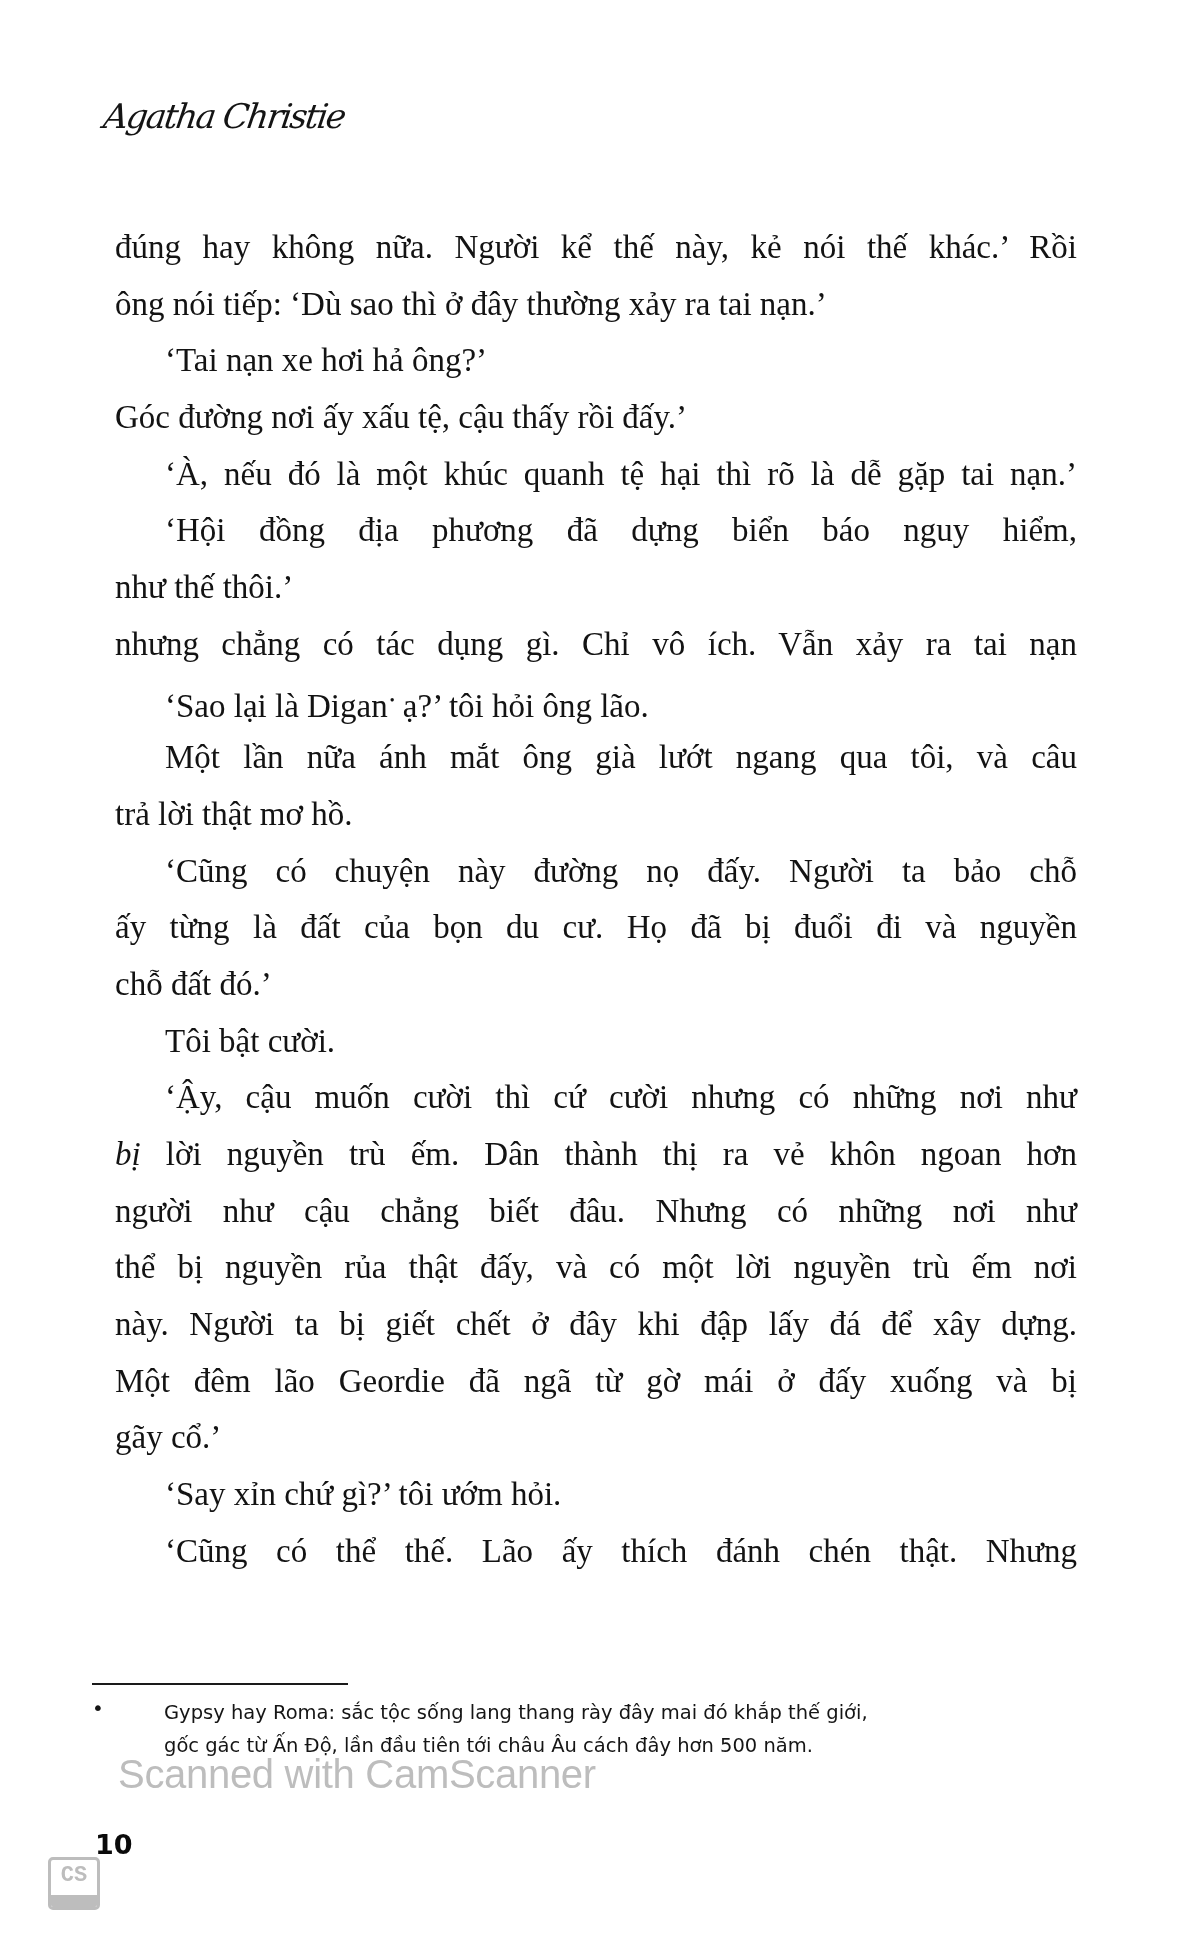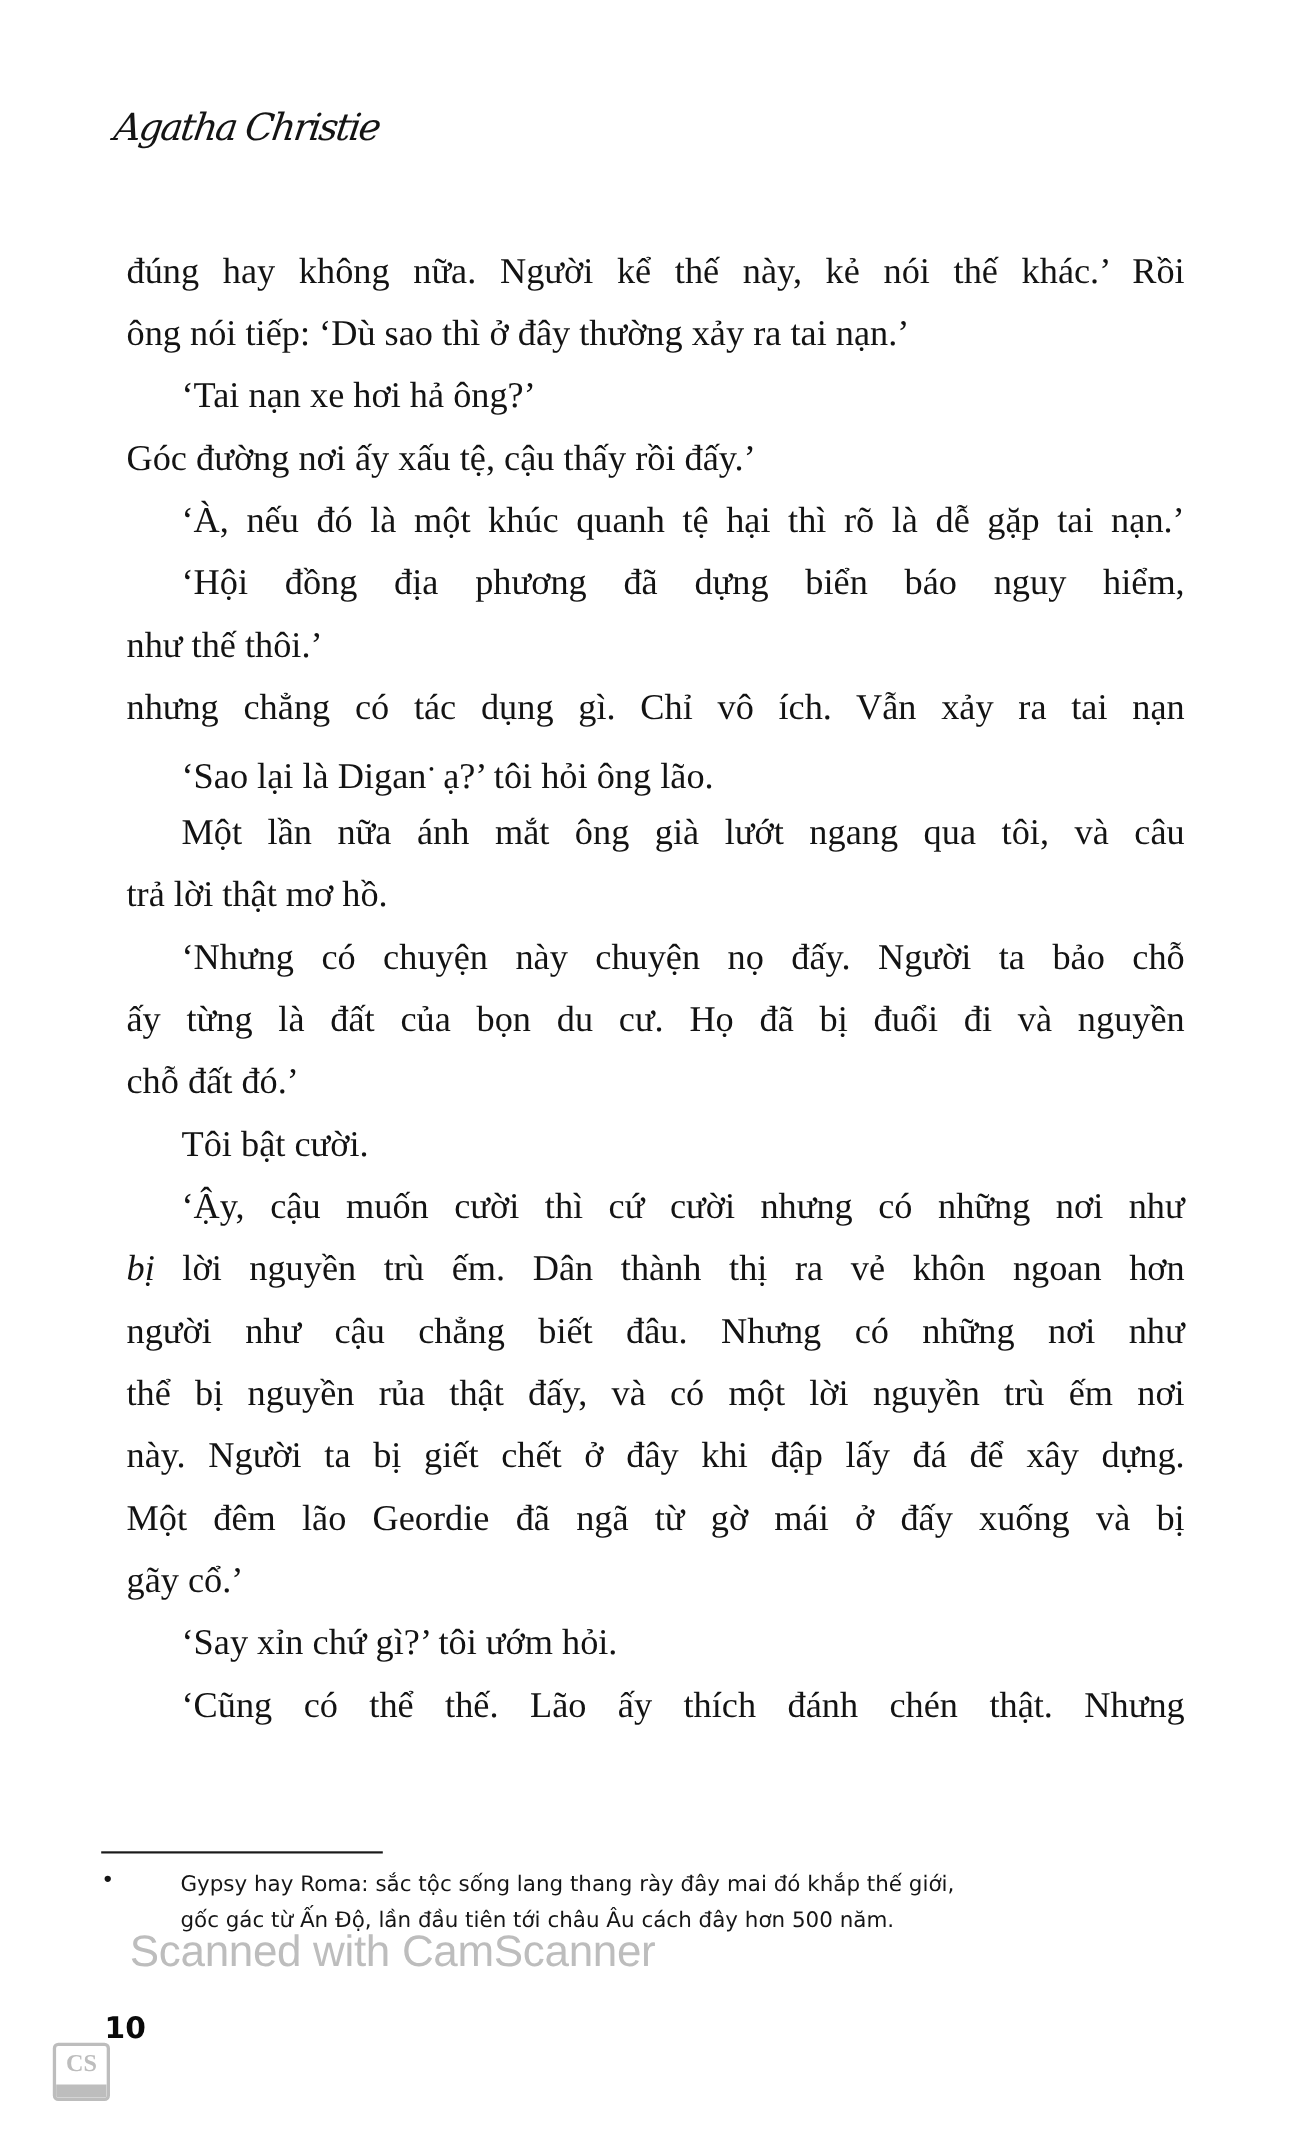--- a/index.html
+++ b/index.html
@@ -108,21 +108,21 @@
       border-radius: 5px;
       background: #ffffff;
       overflow: hidden;
     }
     .cs-logo .cs-letters {
       position: absolute;
       left: 0;
       right: 0;
       top: 3px;
       text-align: center;
-      font-family: Liberation Serif, serif;
+      font-family: Liberation Mono, monospace;
       font-weight: bold;
       font-size: 22px;
       color: #bdbdbd;
     }
     .cs-logo .cs-bar {
       position: absolute;
       left: 0;
       right: 0;
       bottom: 0;
       height: 12px;
@@ -148,21 +148,21 @@
   <span class="line full last">ông nói tiếp: ‘Dù sao thì ở đây thường xảy ra tai nạn.’</span>
   <span class="line indent last">‘Tai nạn xe hơi hả ông?’</span>
   <span class="line full last">Góc đường nơi ấy xấu tệ, cậu thấy rồi đấy.’</span>
   <span class="line indent">‘À, nếu đó là một khúc quanh tệ hại thì rõ là dễ gặp tai nạn.’</span>
   <span class="line indent">‘Hội đồng địa phương đã dựng biển báo nguy hiểm,</span>
   <span class="line full last">như thế thôi.’</span>
   <span class="line full">nhưng chẳng có tác dụng gì. Chỉ vô ích. Vẫn xảy ra tai nạn</span>
   <span class="line indent last"><span>‘Sao lại là Digan</span><span class="fn-mark">•</span><span> ạ?’ tôi hỏi ông lão.</span></span>
   <span class="line indent">Một lần nữa ánh mắt ông già lướt ngang qua tôi, và câu</span>
   <span class="line full last">trả lời thật mơ hồ.</span>
-  <span class="line indent">‘Nhưng có chuyện này chuyện nọ đấy. Người ta bảo chỗ</span>
+  <span class="line indent">‘Cũng có chuyện này đường nọ đấy. Người ta bảo chỗ</span>
   <span class="line full">ấy từng là đất của bọn du cư. Họ đã bị đuổi đi và nguyền</span>
   <span class="line full last">chỗ đất đó.’</span>
   <span class="line indent last">Tôi bật cười.</span>
   <span class="line indent">‘Ậy, cậu muốn cười thì cứ cười nhưng có những nơi như</span>
   <span class="line full"><span class="italic">bị</span><span> lời nguyền trù ếm. Dân thành thị ra vẻ khôn ngoan hơn</span></span>
   <span class="line full">người như cậu chẳng biết đâu. Nhưng có những nơi như</span>
   <span class="line full">thể bị nguyền rủa thật đấy, và có một lời nguyền trù ếm nơi</span>
   <span class="line full">này. Người ta bị giết chết ở đây khi đập lấy đá để xây dựng.</span>
   <span class="line full">Một đêm lão Geordie đã ngã từ gờ mái ở đấy xuống và bị</span>
   <span class="line full last">gãy cổ.’</span>

